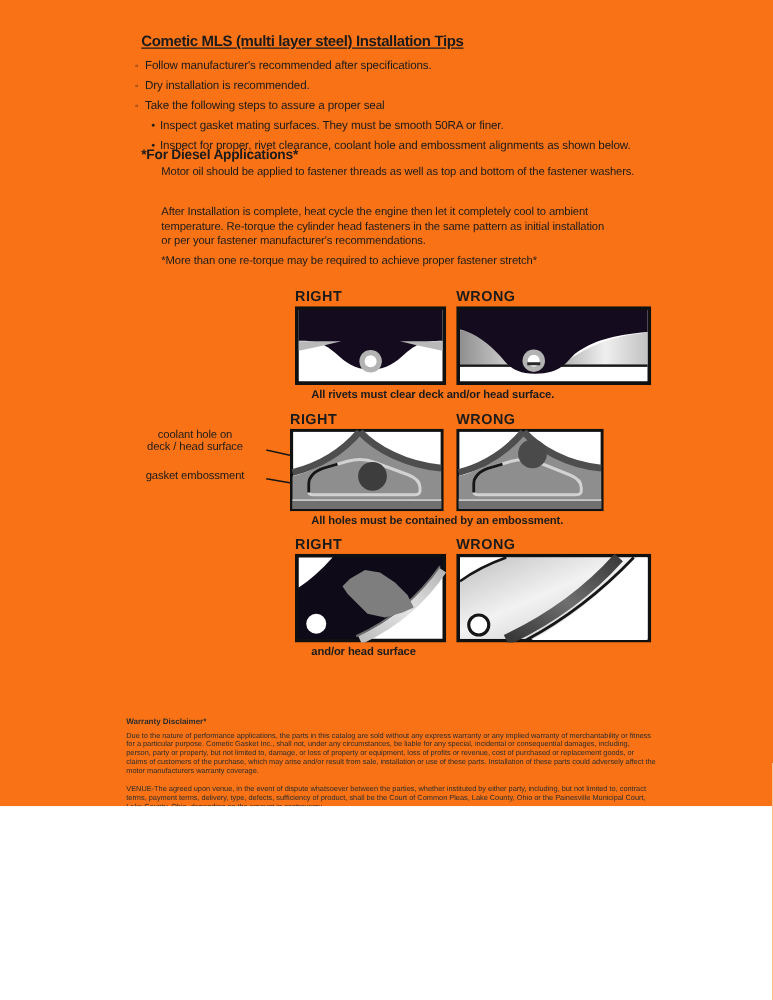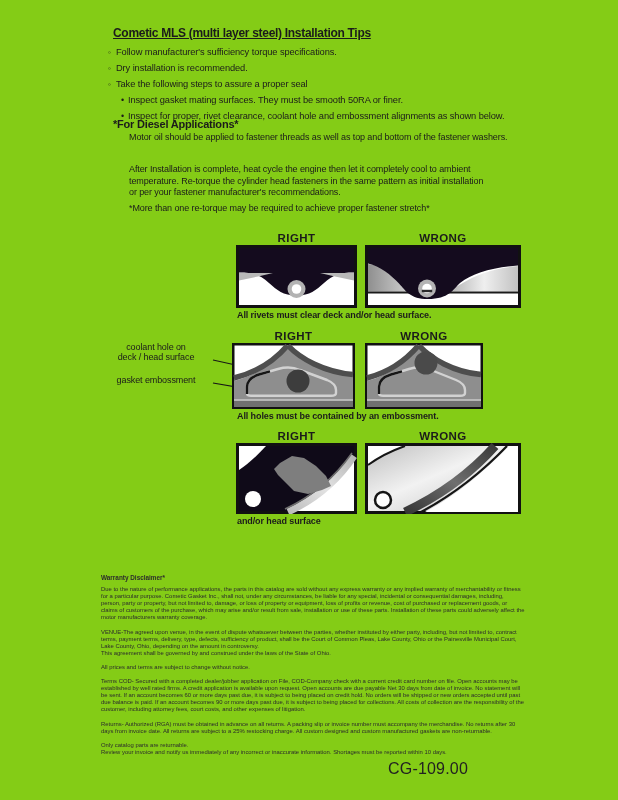--- a/index.html
+++ b/index.html
@@ -1,55 +1,55 @@
 <!DOCTYPE html>
 <html><head>
 <meta charset="utf-8">
 <style>
   html,body { margin:0; padding:0; background:#ffffff; }
   .page {
-    position:relative; width:618px; height:800px; background:#84cc16;
+    position:relative; width:618px; height:645px; background:#f97316;
     font-family:"Liberation Sans", sans-serif; color:#1b1b1b; overflow:hidden;
   }
   .abs { position:absolute; }
   .title {
     left:113px; top:26px; font-size:12px; font-weight:bold; letter-spacing:-0.3px;
     text-decoration:underline; white-space:nowrap;
   }
   .tips { left:108px; top:44px; font-size:9.3px; letter-spacing:-0.1px; }
   .tip-line { display:flex; align-items:center; height:16px; white-space:nowrap; }
   .tip-marker { width:8px; font-size:8px; }
   .tip-sub { margin-left:13px; }
   .tip-sub .tip-marker { width:7px; font-size:9px; }
   .diesel-heading { left:113px; top:118px; font-size:11px; font-weight:bold; letter-spacing:-0.2px; white-space:nowrap; }
   .bodypara { left:113px; font-size:9px; letter-spacing:-0.1px; line-height:11.5px; }
   .bodypara div { white-space:nowrap;padding-left:16px; }
   .p1 { top:132px; } .p2 { top:164px; } .p3 { top:203px; }
-  .rw-label { font-size:11.5px; font-weight:bold; letter-spacing:0.4px; text-align:center; }
-  .caption { font-size:9px; font-weight:bold; letter-spacing:-0.1px; white-space:nowrap; line-height:11px; }
+  .rw-label { font-size:11.5px; font-weight:bold; letter-spacing:0.4px; }
+  .caption { font-size:9px; font-weight:bold; letter-spacing:-0.1px; white-space:nowrap; line-height:11px;margin-left:12px; }
   .side-labels { left:100px; top:343px; width:112px; text-align:center; font-size:9px; line-height:9.8px; letter-spacing:-0.1px; }
   .side-label2 { margin-top:13px; }
   .warranty { left:101px; top:574px; width:424px; font-size:5.9px; line-height:7.1px; color:#2c2c2c; }
   .warranty h4 { margin:0 0 5px 0; font-size:6.4px; font-weight:bold; }
   .warranty p { margin:0 0 7px 0; }
   .warranty p.mb0 { margin-bottom:0; }
   .footer-code { left:388px; top:760px; font-size:16px; letter-spacing:0.2px; color:#222; }
   svg { display:block; }
 </style>
 </head>
 <body>
 
 <div class="page">
 
   <div class="abs title">Cometic MLS (multi layer steel) Installation Tips</div>
 
   <div class="abs tips">
     <div class="tip-line">
       <span class="tip-marker">◦</span>
-      <span>Follow manufacturer's sufficiency torque specifications.</span>
+      <span>Follow manufacturer's recommended after specifications.</span>
     </div>
     <div class="tip-line">
       <span class="tip-marker">◦</span>
       <span>Dry installation is recommended.</span>
     </div>
     <div class="tip-line">
       <span class="tip-marker">◦</span>
       <span>Take the following steps to assure a proper seal</span>
     </div>
     <div class="tip-line tip-sub">

